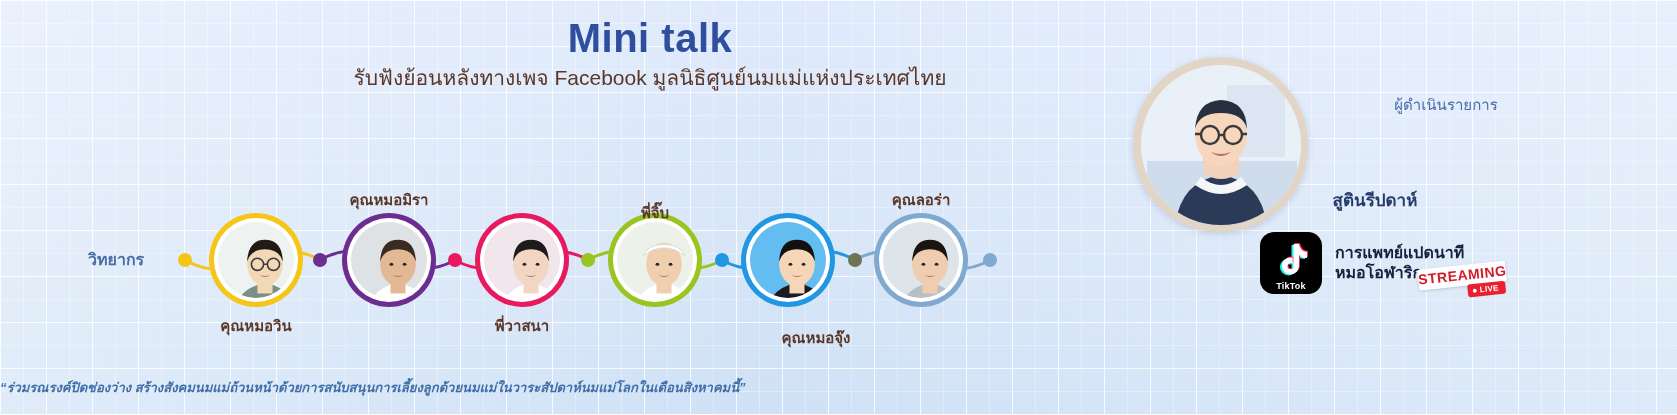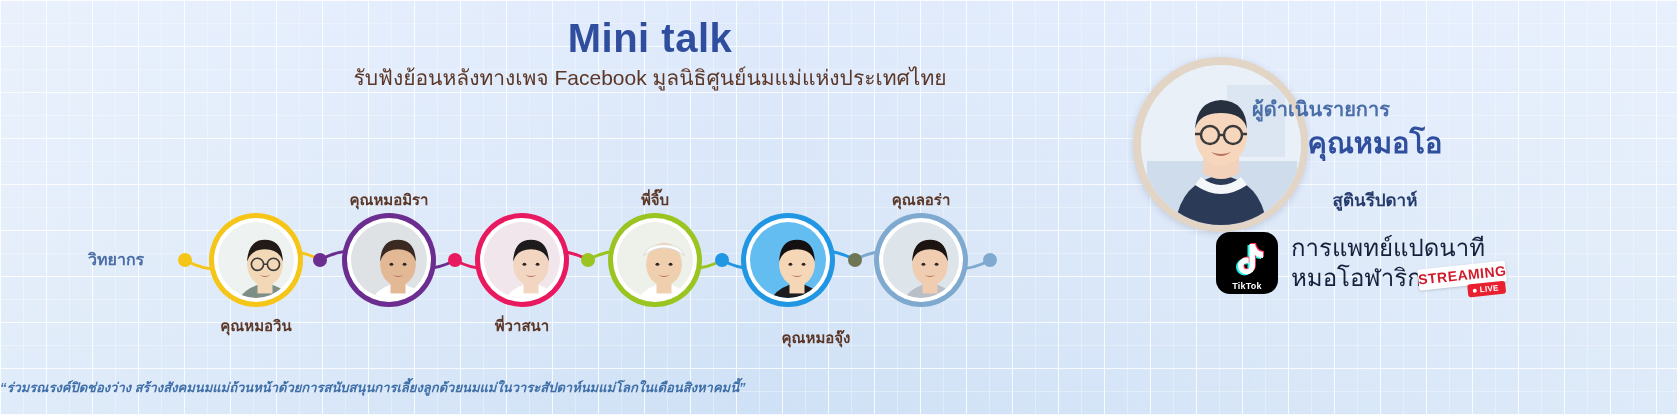--- a/index.html
+++ b/index.html
@@ -131,37 +131,37 @@
     display: flex; align-items: center; justify-content: center;
     box-shadow: 0 2px 7px rgba(60,70,110,.18);
   }
   #host-photo .hp-in {
     width: 160px; height: 160px; border-radius: 50%;
     overflow: hidden; position: relative;
     background: linear-gradient(165deg,#e8eef6 0%, #d8e3f0 60%, #cfdcec 100%);
   }
 
   .host-text { position: absolute; text-align: center; white-space: nowrap; transform: translateX(-50%); }
-  #host-role { left: 1321px; top: 93px; font-size: 20px; font-weight: bold; color: #4a6fa8; }
+  #host-role { left: 1446px; top: 93px; font-size: 15px; font-weight: normal; color: #4a6fa8; }
   #host-name { left: 1375px; top: 120px; font-size: 29px; font-weight: bold; color: #2f4f9e; }
   #host-fullname { left: 1375px; top: 162px; font-size: 17px; font-weight: bold; color: #243a6b; }
   #host-specialty { left: 1375px; top: 186px; font-size: 17px; font-weight: bold; color: #243a6b; }
 
   
   #tiktok-block { position: absolute; left: 1216px; top: 232px; display: flex; align-items: center; gap: 13px; }
   #tiktok-logo {
     width: 62px; height: 62px; border-radius: 14px; background: #000;
-    position: relative; flex: 0 0 auto; overflow: hidden;
+    position: relative; flex: 0 0 auto; overflow: hidden; margin-left: 44px;
   }
   #tiktok-logo .note { position: absolute; left: 13px; top: 9px; width: 36px; height: 36px; }
   #tiktok-logo .tt-word {
     position: absolute; bottom: 3px; left: 0; right: 0; text-align: center;
     color: #fff; font-size: 9px; font-weight: bold; letter-spacing: .2px;
   }
-  #tiktok-name { font-size: 24px; font-weight: normal; color: #15203c; line-height: 1.25; white-space: nowrap; }
+  #tiktok-name { font-size: 16px; font-weight: bold; color: #15203c; line-height: 1.25; white-space: nowrap; }
 
   
   #streaming-badge {
     position: absolute; left: 1419px; top: 265px; width: 88px; height: 38px;
     transform: rotate(-6deg);
   }
   #streaming-badge .st-word {
     position: absolute; left: 0; top: 0; width: 88px;
     background: #fff; color: #d11a2a; font-size: 14px; font-weight: bold;
     letter-spacing: .5px; text-align: center; padding: 2px 0 3px;
@@ -283,21 +283,21 @@
     <path d="M16 100 q4 -30 34 -35 q30 5 34 35 z" fill="#ffffff"></path>
     <rect x="42" y="58" width="16" height="18" fill="#f0cfae"></rect>
     <ellipse cx="50" cy="45" rx="19" ry="23" fill="#f0cfae"></ellipse>
     <path d="M28 36 q22 -17 44 0 q-4 -12 -22 -12 q-18 0 -22 12 z" fill="#ffffff" stroke="#d9d9d9" stroke-width="1"></path>
     <ellipse cx="43" cy="45" rx="2" ry="1.6" fill="#2e2622"></ellipse>
                    <ellipse cx="57" cy="45" rx="2" ry="1.6" fill="#2e2622"></ellipse>
     <path d="M44 56 q6 5 12 0 q-6 3 -12 0 z" fill="#b5705f"></path>
   </svg>
                  </div>
         </div>
-        <div class="speaker-label" style="left: 655px; top: 13px;">พี่จิ๊บ</div>
+        <div class="speaker-label" style="left: 655px; top: 26px;">พี่จิ๊บ</div>
         <div class="avatar" style="left: 788px; top: 85px; width: 94px; height: 94px; background: rgb(33, 150, 227);">
           <div class="ringgap"></div>
                  <div class="photo">
                    
   <svg viewBox="0 0 100 100" width="94" height="94">
     <rect width="100" height="100" fill="#64bdf0"></rect>
     <path d="M16 100 q4 -30 34 -35 q30 5 34 35 z" fill="#1b1b20"></path>
     <rect x="42" y="58" width="16" height="18" fill="#f5d7b8"></rect>
     <ellipse cx="50" cy="45" rx="19" ry="23" fill="#f5d7b8"></ellipse>
     <path d="M31 42 q1 -23 19 -23 q18 0 19 23 q-4 -13 -19 -13 q-15 0 -19 13 z" fill="#140f10"></path>
@@ -343,21 +343,20 @@
         <circle cx="92" cy="70" r="9" fill="none" stroke="#3a3a3a" stroke-width="2.4"></circle>
         <path d="M78 70 h5" stroke="#3a3a3a" stroke-width="2.4" fill="none"></path>
         <path d="M54 69 h6" stroke="#3a3a3a" stroke-width="2.4" fill="none"></path>
         <path d="M101 69 h5" stroke="#3a3a3a" stroke-width="2.4" fill="none"></path>
         <path d="M70 87 q10 8 20 0 q-10 4 -20 0 z" fill="#b9705f"></path>
       </svg>
     </div>
   </div>
 
   <div class="host-text" id="host-role">ผู้ดำเนินรายการ</div>
-  <div class="host-text" id="host-name">คุณหมอโอ</div>
   <div class="host-text" id="host-specialty">สูตินรีปดาห์</div>
 
   <div id="tiktok-block">
     <div id="tiktok-logo">
       <svg class="note" viewBox="0 0 36 36">
         <path d="M26 3 q1 7 8 8 l0 6 q-5 0 -8 -3 l0 11 a8.5 8.5 0 1 1 -8.5 -8.5 q1.2 0 2.2 .3 l0 6 q-1 -.5 -2.2 -.5 a3 3 0 1 0 3 3 l0 -22.3 z" fill="#25f4ee" transform="translate(-2,1)"></path>
         <path d="M26 3 q1 7 8 8 l0 6 q-5 0 -8 -3 l0 11 a8.5 8.5 0 1 1 -8.5 -8.5 q1.2 0 2.2 .3 l0 6 q-1 -.5 -2.2 -.5 a3 3 0 1 0 3 3 l0 -22.3 z" fill="#fe2c55" transform="translate(1,-1)"></path>
         <path d="M26 3 q1 7 8 8 l0 6 q-5 0 -8 -3 l0 11 a8.5 8.5 0 1 1 -8.5 -8.5 q1.2 0 2.2 .3 l0 6 q-1 -.5 -2.2 -.5 a3 3 0 1 0 3 3 l0 -22.3 z" fill="#ffffff"></path>
       </svg>
       <div class="tt-word">TikTok</div>

